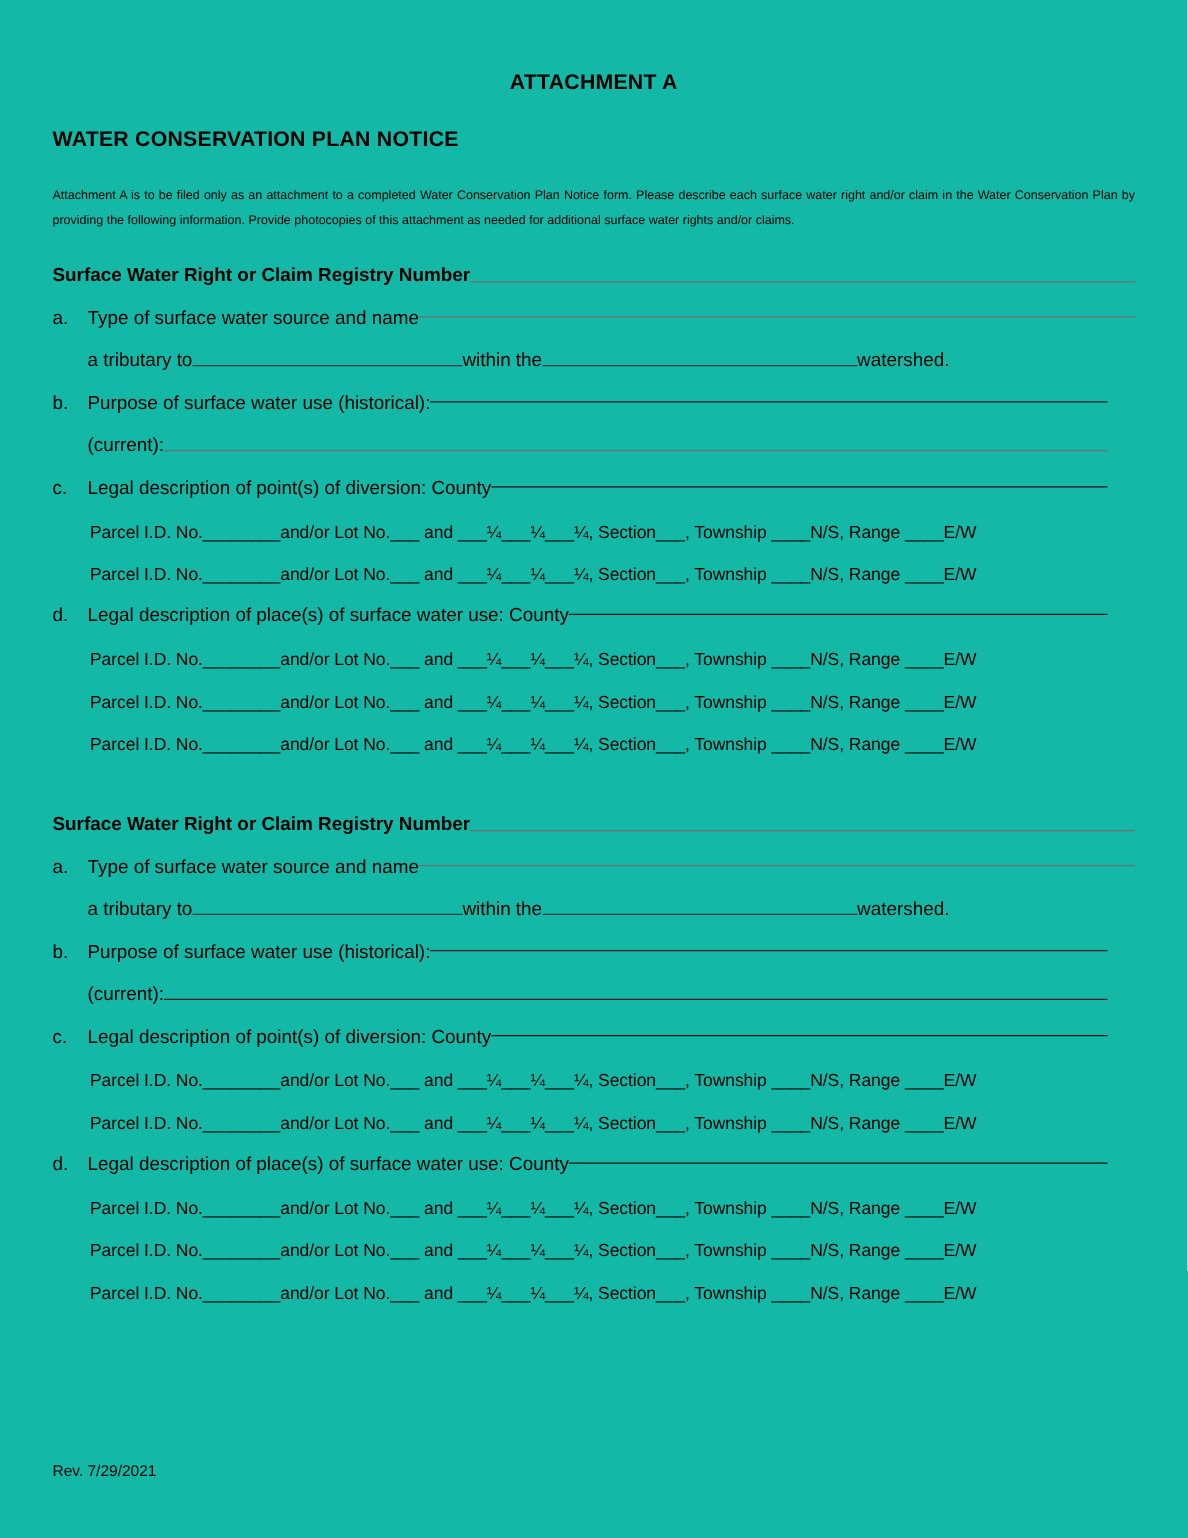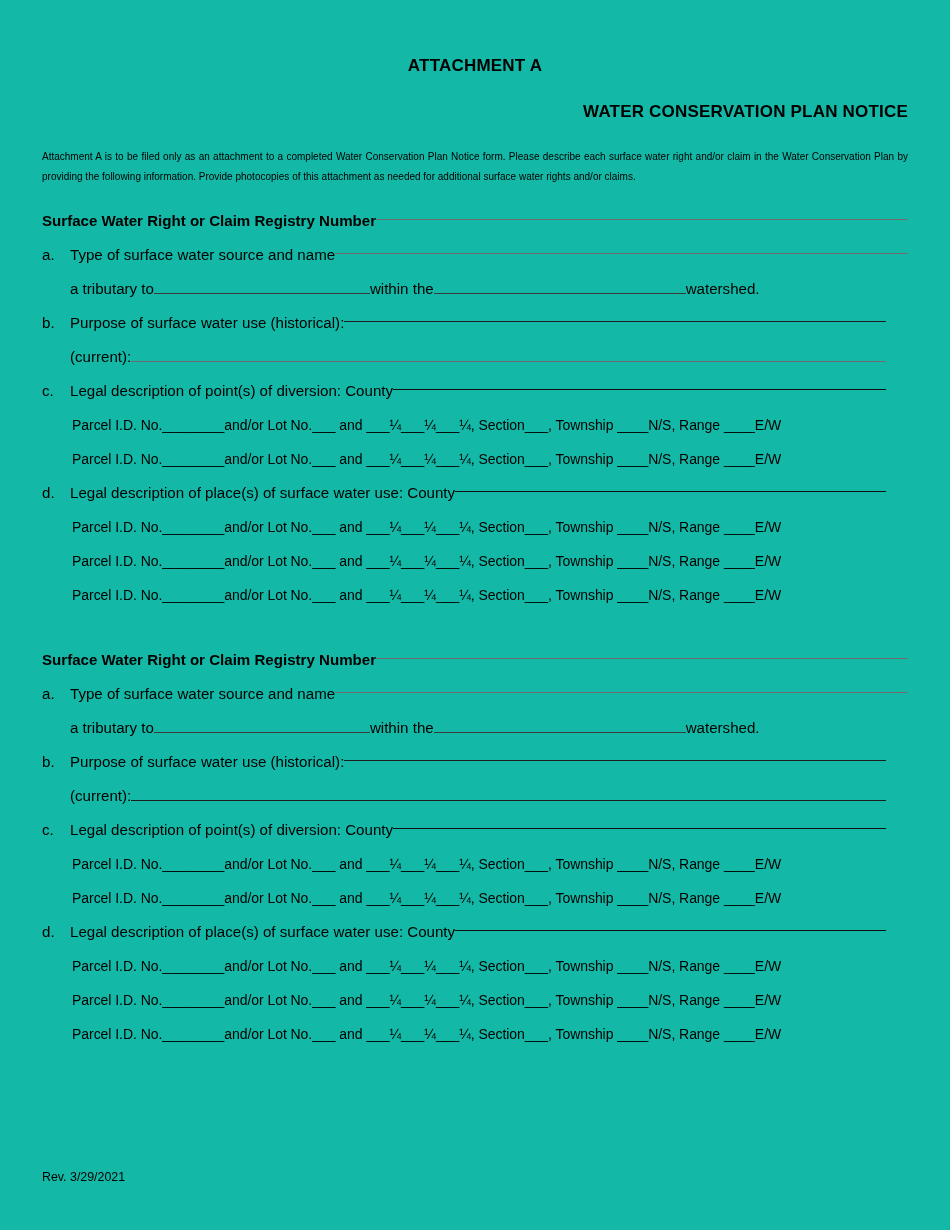--- a/index.html
+++ b/index.html
@@ -31,42 +31,42 @@
   
   .doc-title {
     text-align: center;
     font-size: 17px;
     font-weight: bold;
     letter-spacing: 0.2px;
     margin: 0;
     padding-top: 56px;
   }
   .doc-subtitle {
-    text-align: right;
+    text-align: left;
     font-size: 17px;
     font-weight: bold;
     letter-spacing: 0.2px;
     margin: 0;
     padding-top: 26px;
   }
 
   
   .intro {
     font-size: 10px;
     line-height: 19.5px;
     text-align: justify;
     margin: 0;
     padding-top: 25px;
     width: 866px;
   }
 
   
   .registry-row {
     display: flex;
-    align-items: center;
+    align-items: flex-end;
     font-size: 15.1px;
     font-weight: bold;
     margin-top: 26px;
     white-space: nowrap;
   }
   .registry-row .rule {
     flex: 1 1 auto;
     border-bottom: 1.3px solid #6e6e6e;
     margin-bottom: 3px;
     height: 0;
@@ -300,14 +300,14 @@
         </span>
       </div>
 
       <div class="parcel">Parcel I.D. No.________and/or Lot No.___ and ___¼___¼___¼, Section___, Township ____N/S, Range ____E/W</div>
       <div class="parcel">Parcel I.D. No.________and/or Lot No.___ and ___¼___¼___¼, Section___, Township ____N/S, Range ____E/W</div>
       <div class="parcel">Parcel I.D. No.________and/or Lot No.___ and ___¼___¼___¼, Section___, Township ____N/S, Range ____E/W</div>
     </div>
 
   </div>
 
-  <div class="footer">Rev. 3/29/2021</div>
+  <div class="footer">Rev. 7/29/2021</div>
 </div>
 
 </body></html>

